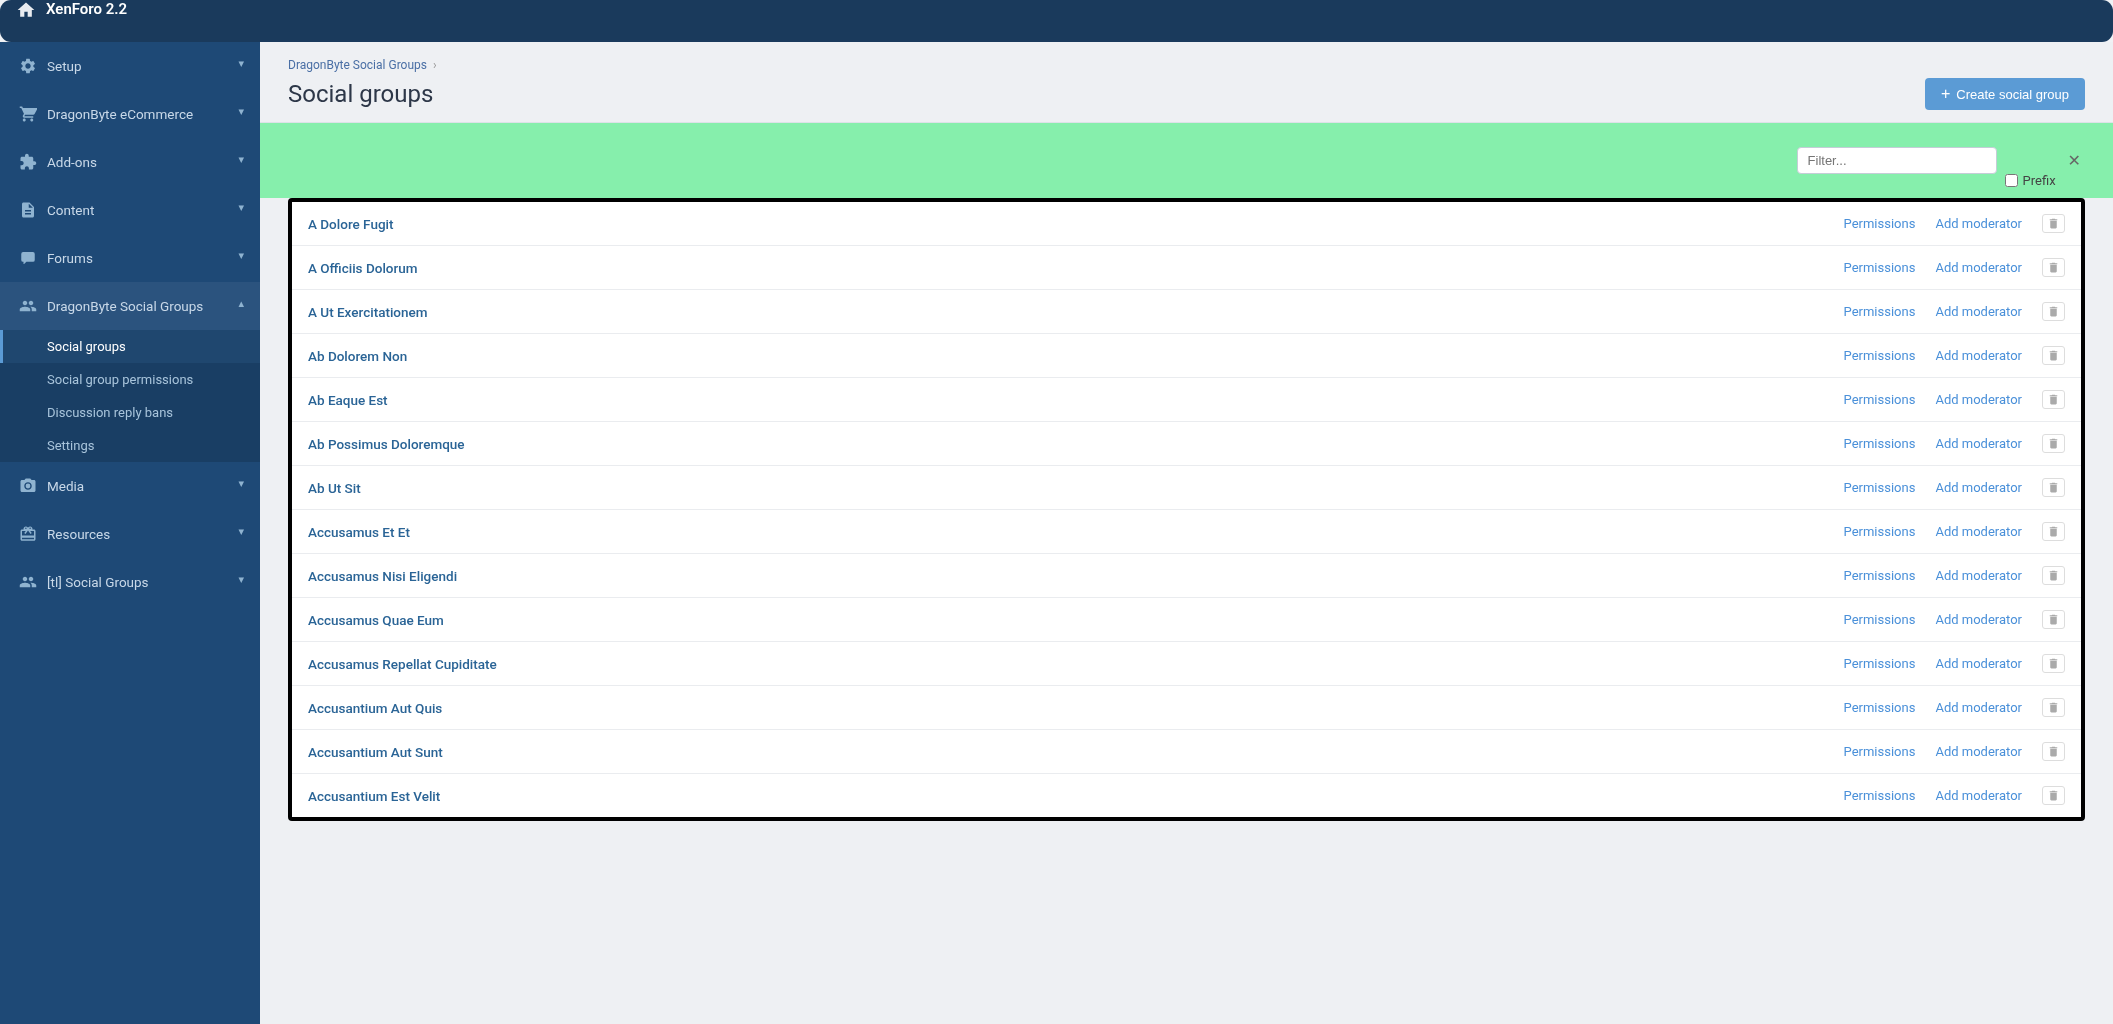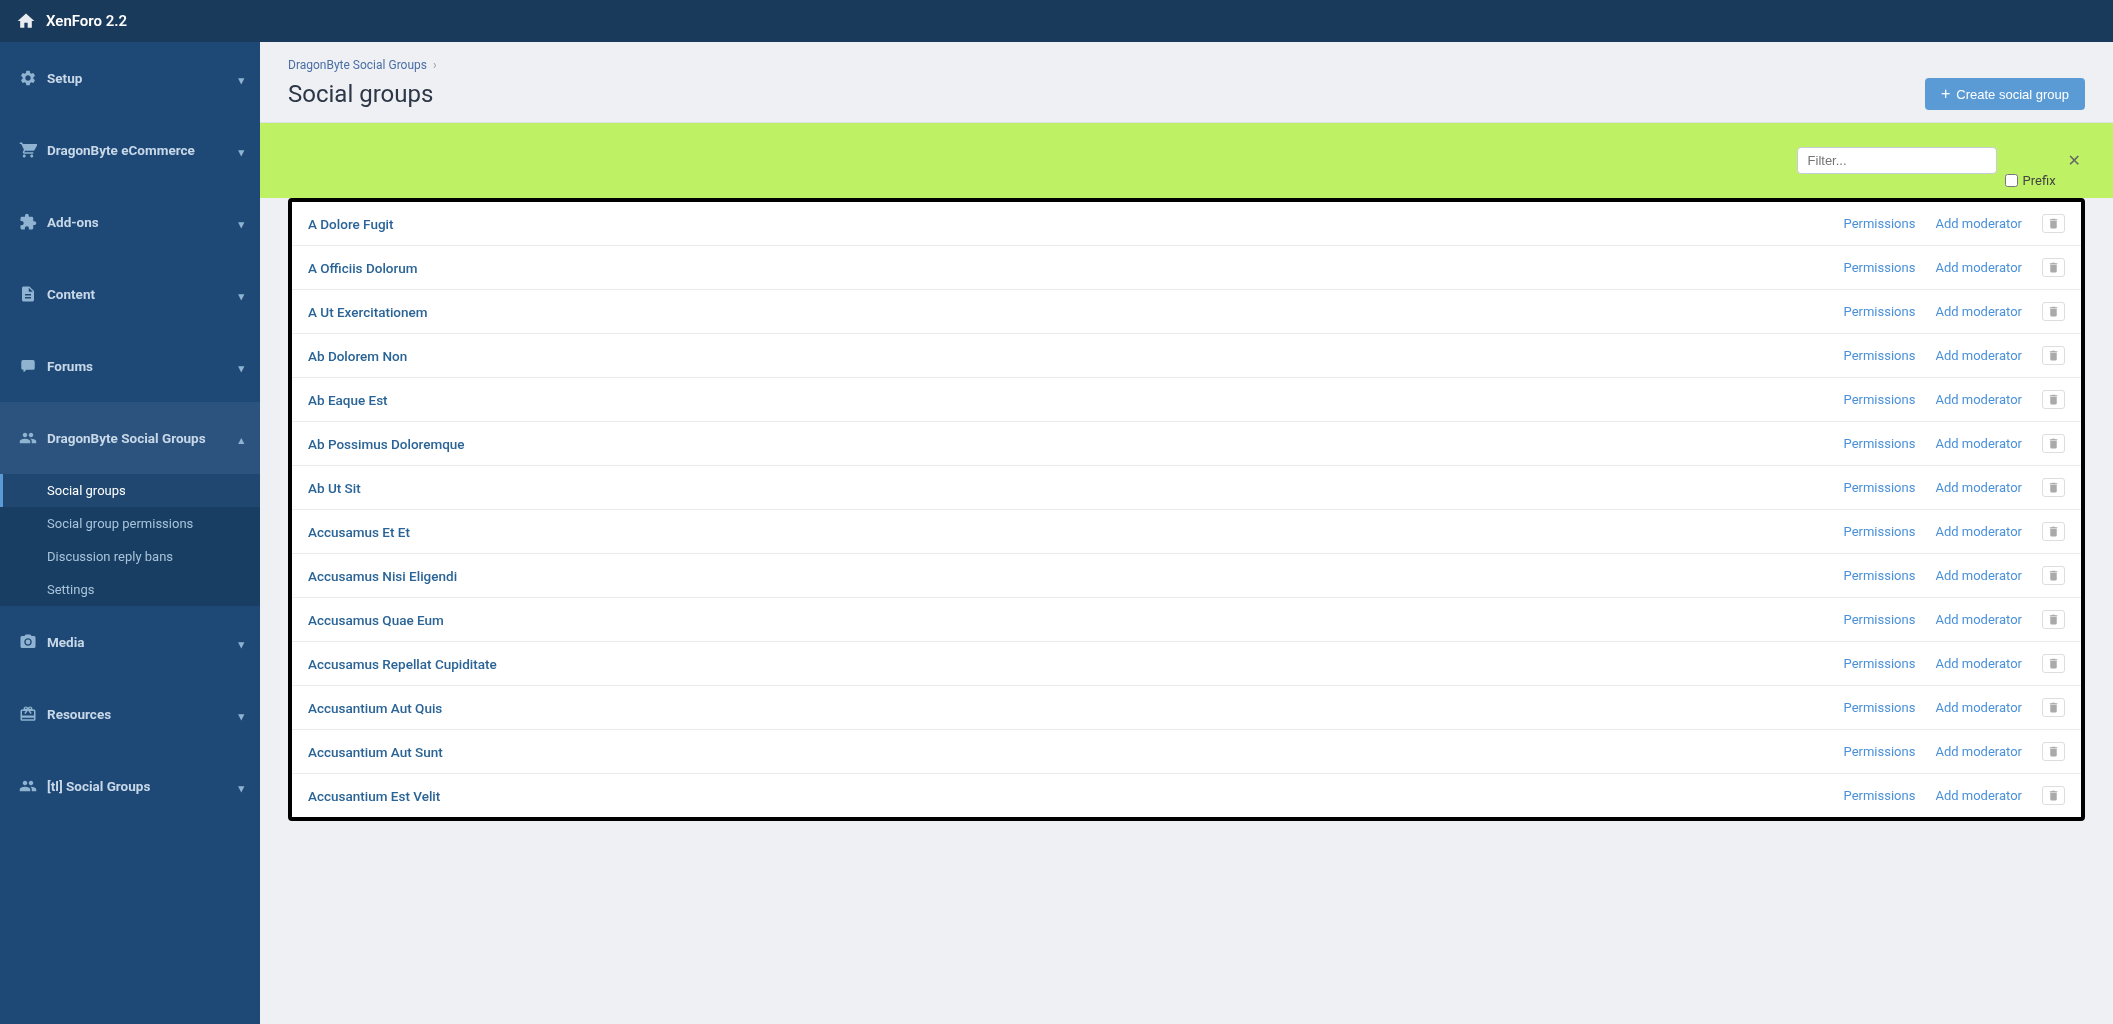--- a/index.html
+++ b/index.html
@@ -4,24 +4,24 @@
   <style>
     * { box-sizing: border-box; margin: 0; padding: 0; }
     body { font-family: -apple-system, BlinkMacSystemFont, 'Segoe UI', Roboto, sans-serif; background: #f0f2f5; display: flex; flex-direction: column; height: 100vh; overflow: hidden; }
 
     
     .topbar {
       background: #1a3a5c;
       color: #fff;
       height: 42px;
       display: flex;
-      align-items: center;
       padding: 0 16px;
       flex-shrink: 0;
       z-index: 100;
+      border-radius: 11px;
     }
     .topbar-home-icon {
       width: 20px; height: 20px; margin-right: 10px; opacity: 0.9;
     }
     .topbar-title {
       font-size: 15px; font-weight: 600; color: #fff;
     }
 
     
     .layout {
@@ -38,29 +38,28 @@
       display: flex;
       flex-direction: column;
       overflow-y: auto;
       flex-shrink: 0;
     }
     .sidebar::-webkit-scrollbar { width: 4px; }
     .sidebar::-webkit-scrollbar-thumb { background: rgba(255,255,255,0.2); }
 
     .sidebar-item {
       display: flex;
-      align-items: flex-end;
+      align-items: flex-start;
       justify-content: space-between;
-      padding: 27px 16px;
+      padding: 15px 16px;
       cursor: pointer;
       font-size: 13.5px;
       color: #c8d8e8;
       border-left: 3px solid transparent;
       transition: background 0.15s;
-      font-weight: bold;
     }
     .sidebar-item.active { background: rgba(255,255,255,0.06); }
     .sidebar-item .left { display: flex; align-items: center; gap: 10px; }
     .sidebar-item .icon-svg { width: 18px; height: 18px; fill: #8fb3d0; }
     .sidebar-item .chevron { font-size: 11px; color: #8fb3d0; }
 
     
     .sidebar-submenu { background: rgba(0,0,0,0.15); }
     .sidebar-subitem {
       display: flex;
@@ -129,21 +128,21 @@
       font-weight: 500;
     }
 
     
     .filter-bar {
       display: flex;
       align-items: center;
       justify-content: flex-end;
       padding: 10px 28px;
       gap: 8px;
-      background: #bef264;
+      background: #86efac;
     }
     .filter-input {
       border: 1px solid #c5cdd7;
       border-radius: 4px;
       padding: 5px 10px;
       font-size: 13px;
       color: #555;
       background: #fff;
       width: 200px;
       outline: none;

